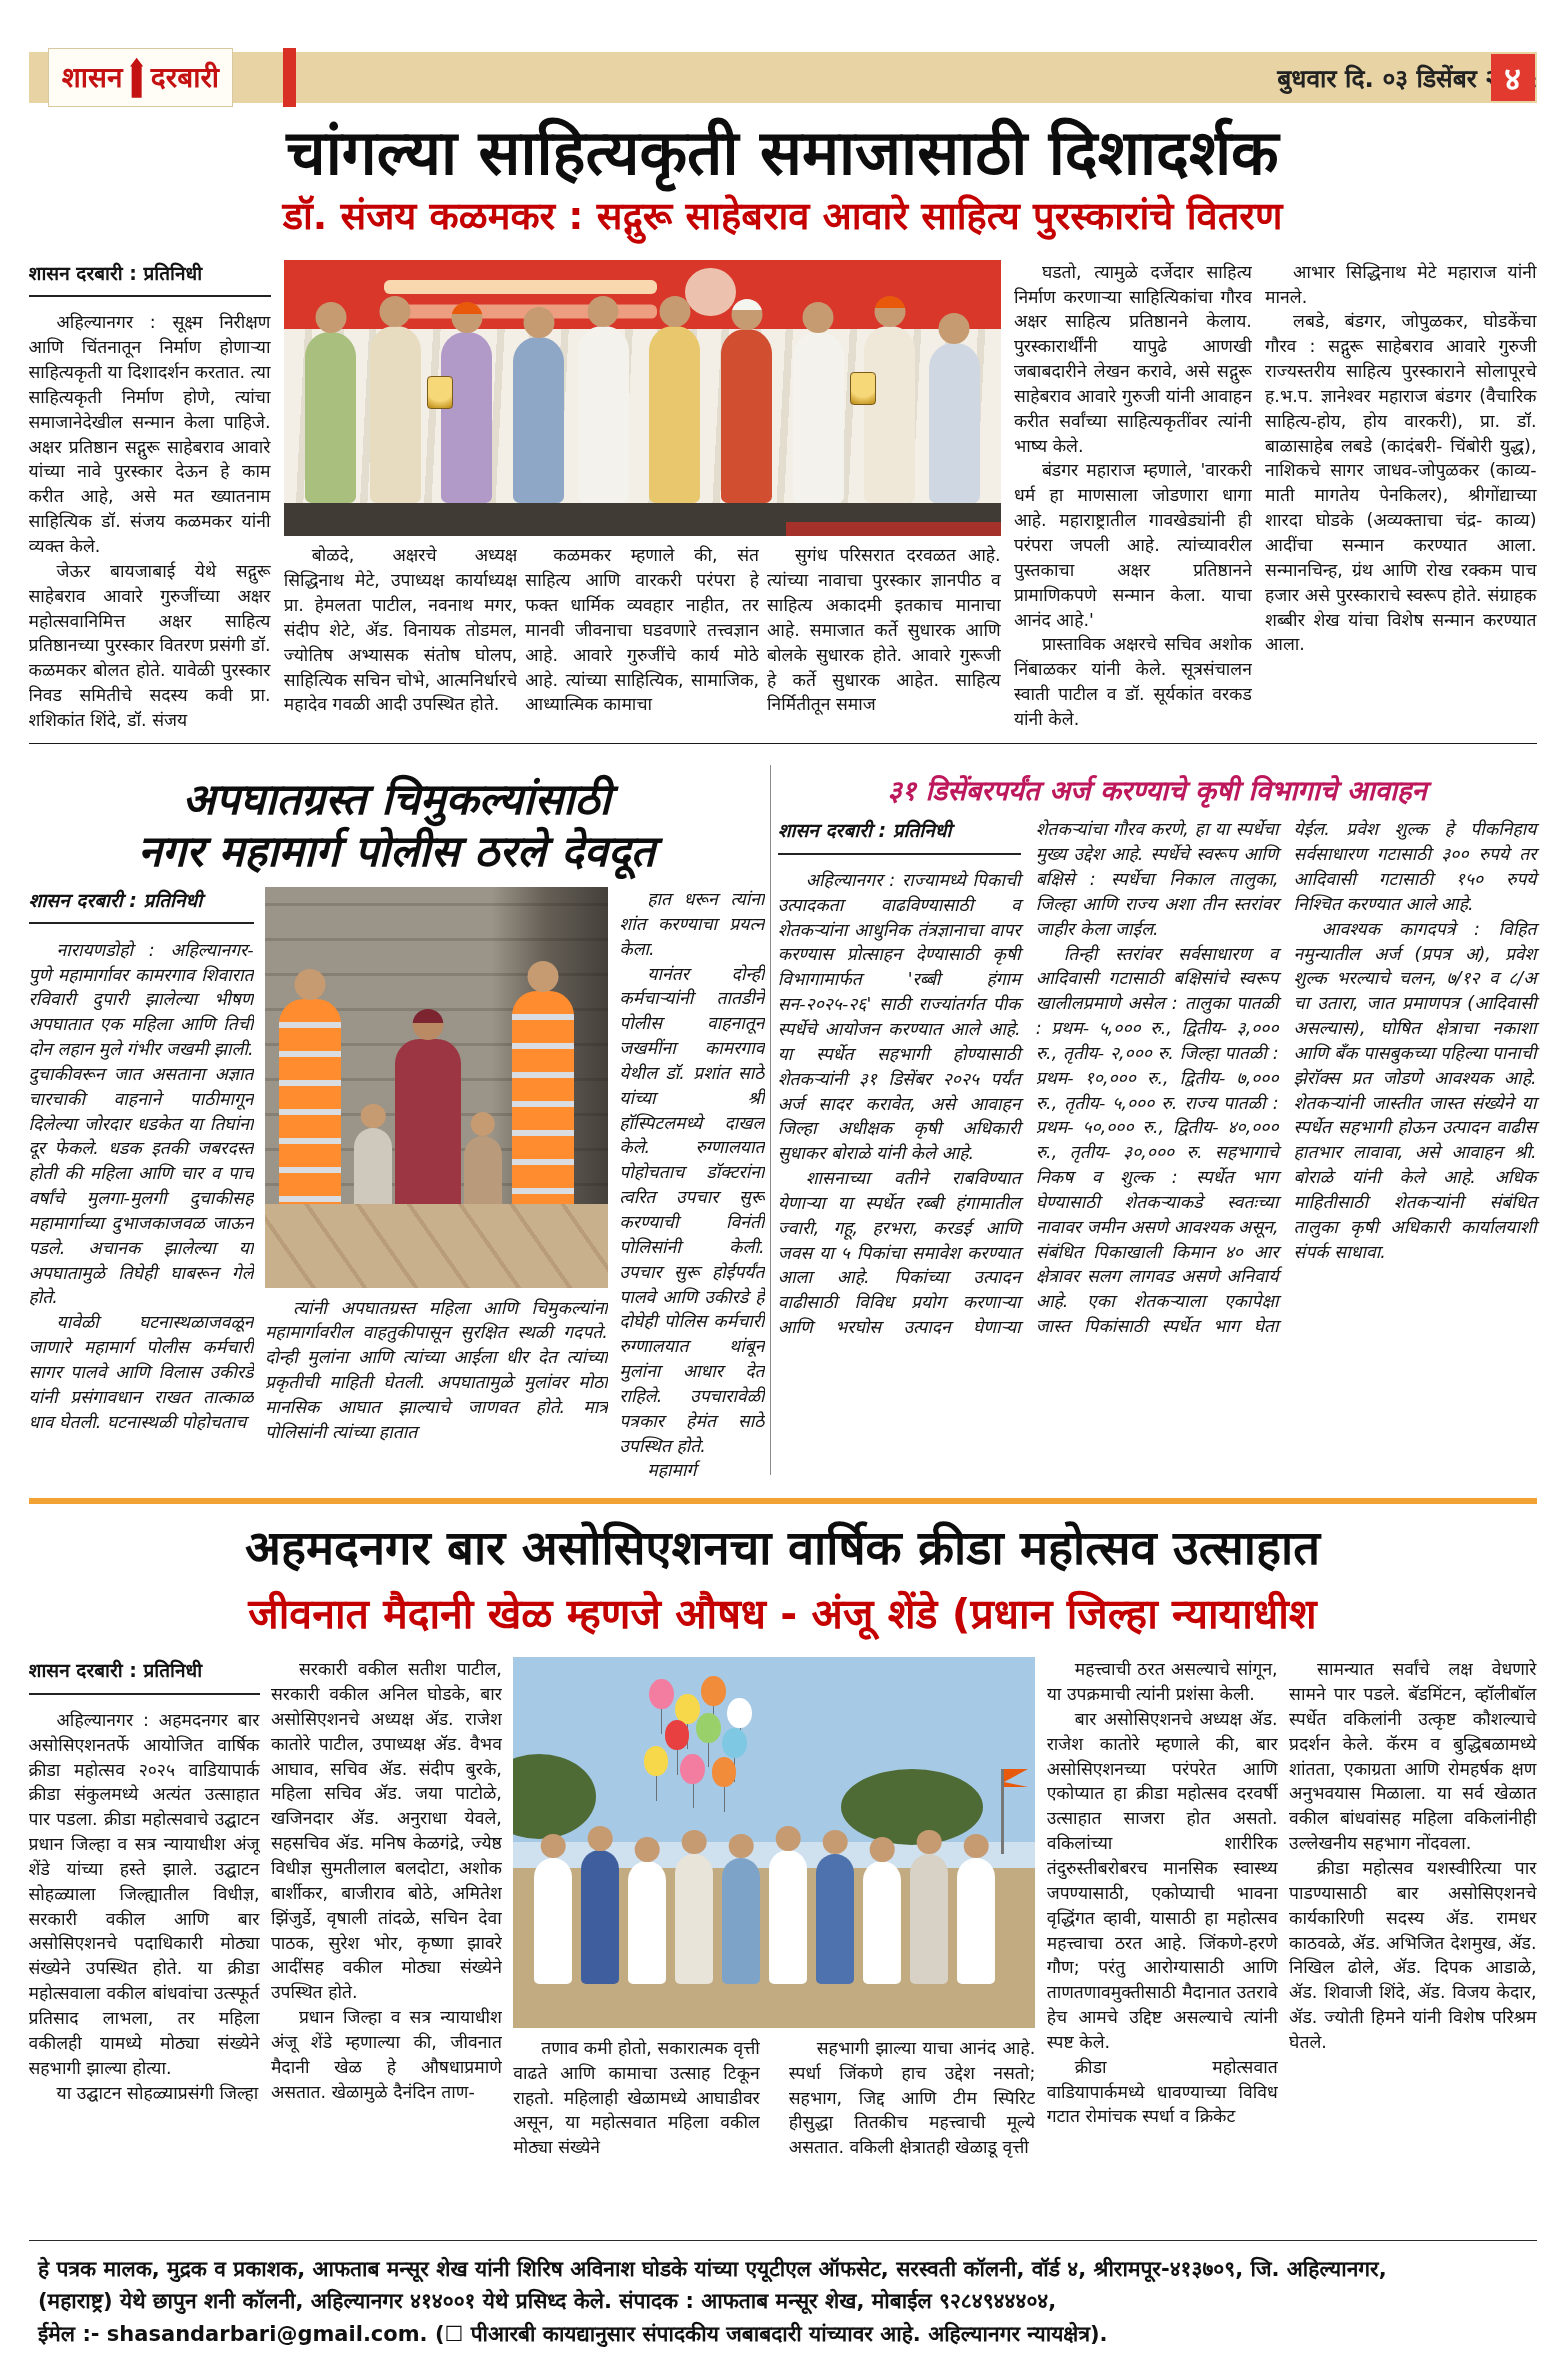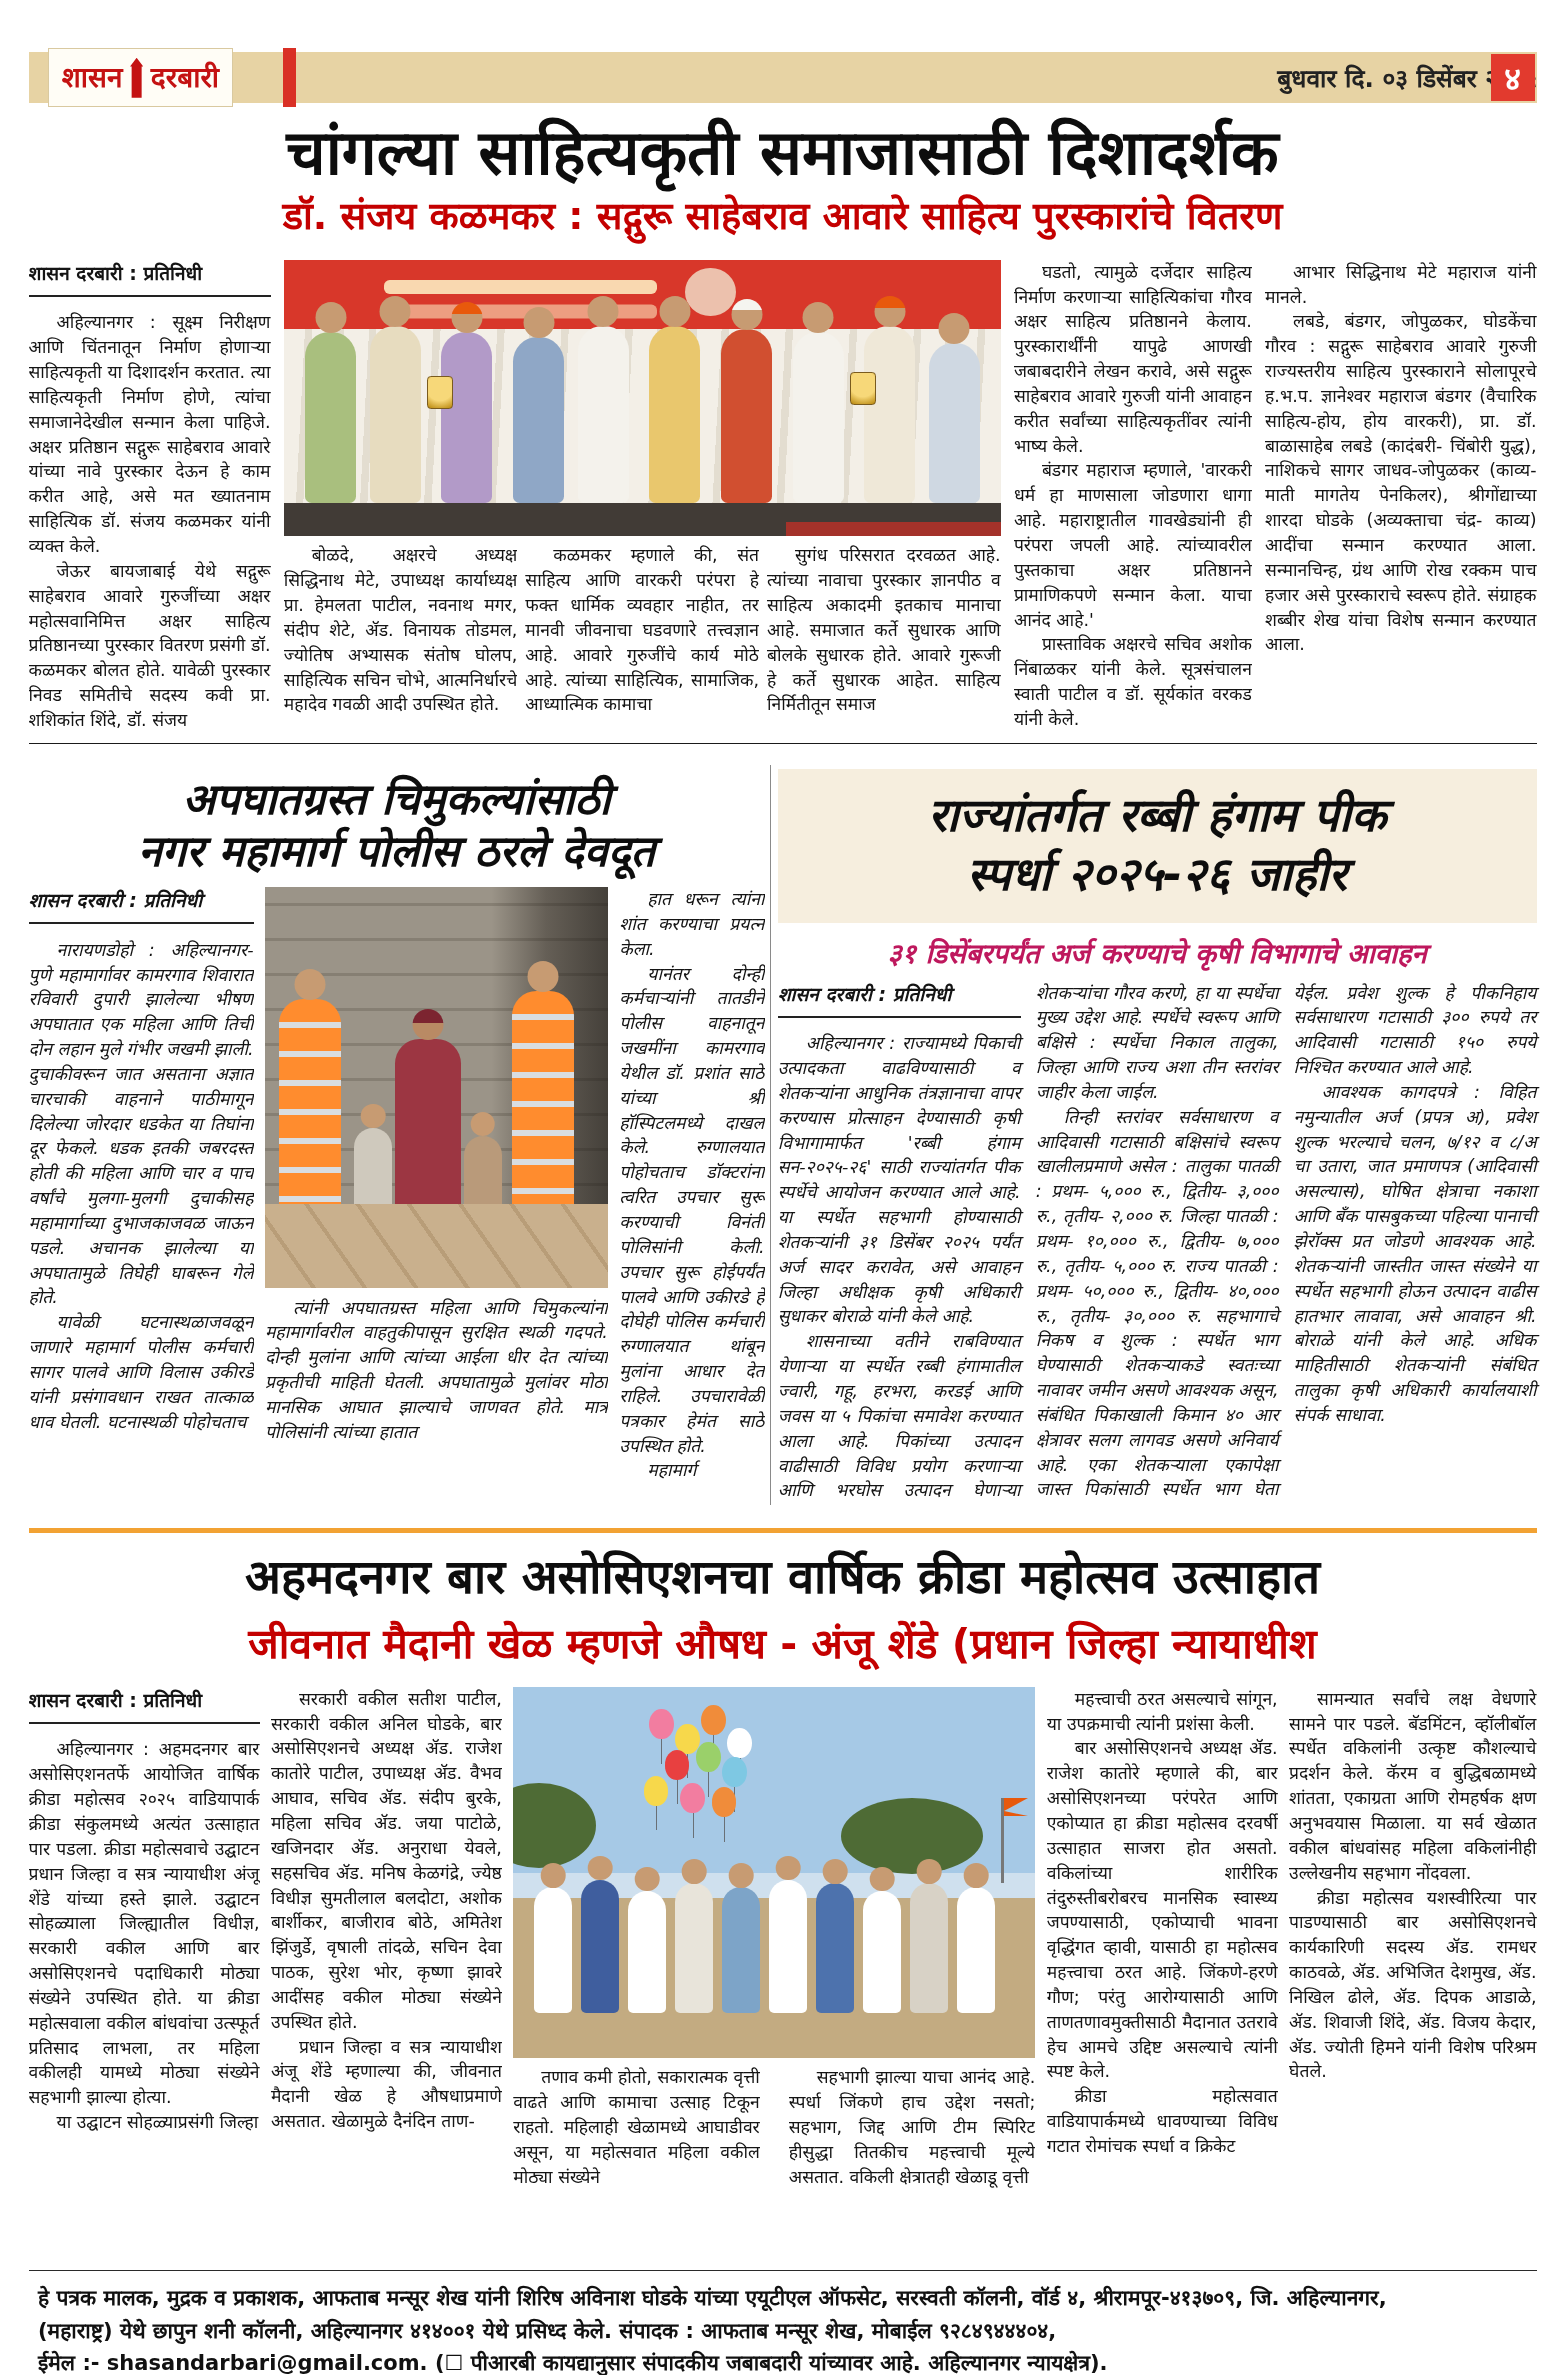--- a/index.html
+++ b/index.html
@@ -184,24 +184,20 @@
           <p>हात धरून त्यांना शांत करण्याचा प्रयत्न केला.</p>
           <p>यानंतर दोन्ही कर्मचाऱ्यांनी तातडीने पोलीस वाहनातून जखमींना कामरगाव येथील डॉ. प्रशांत साठे यांच्या श्री हॉस्पिटलमध्ये दाखल केले. रुग्णालयात पोहोचताच डॉक्टरांना त्वरित उपचार सुरू करण्याची विनंती पोलिसांनी केली. उपचार सुरू होईपर्यंत पालवे आणि उकीरडे हे दोघेही पोलिस कर्मचारी रुग्णालयात थांबून मुलांना आधार देत राहिले. उपचारावेळी पत्रकार हेमंत साठे उपस्थित होते.</p>
           <p>महामार्ग पोलिसांच्या या तत्पर आणि मानवतावादी कार्यामुळे उपस्थित नागरिकांनीही समाधान व्यक्त केले. सागर पालवे व विलास उकीरडे या दोन पोलीस कर्मचाऱ्यांच्या संवेदनशील वागणुकीमुळे वर्दीतल्या माणुसकीचा प्रत्यय सर्वांना आला.</p>
         </div>
       </div>
     </section>
 
     <div class="vrule"></div>
 
     <section>
-      <div class="rabi-box">
-        <span>राज्यांतर्गत रब्बी हंगाम पीक</span><br>
-        <span>स्पर्धा २०२५-२६ जाहीर</span>
-      </div>
       <div class="rabi-sub">३१ डिसेंबरपर्यंत अर्ज करण्याचे कृषी विभागाचे आवाहन</div>
       <div class="rabi-cols">
         <div class="byline">शासन दरबारी : प्रतिनिधी</div>
         <p>अहिल्यानगर : राज्यामध्ये पिकाची उत्पादकता वाढविण्यासाठी व शेतकऱ्यांना आधुनिक तंत्रज्ञानाचा वापर करण्यास प्रोत्साहन देण्यासाठी कृषी विभागामार्फत 'रब्बी हंगाम सन-२०२५-२६' साठी राज्यांतर्गत पीक स्पर्धेचे आयोजन करण्यात आले आहे. या स्पर्धेत सहभागी होण्यासाठी शेतकऱ्यांनी ३१ डिसेंबर २०२५ पर्यंत अर्ज सादर करावेत, असे आवाहन जिल्हा अधीक्षक कृषी अधिकारी सुधाकर बोराळे यांनी केले आहे.</p>
         <p>शासनाच्या वतीने राबविण्यात येणाऱ्या या स्पर्धेत रब्बी हंगामातील ज्वारी, गहू, हरभरा, करडई आणि जवस या ५ पिकांचा समावेश करण्यात आला आहे. पिकांच्या उत्पादन वाढीसाठी विविध प्रयोग करणाऱ्या आणि भरघोस उत्पादन घेणाऱ्या शेतकऱ्यांचा गौरव करणे, हा या स्पर्धेचा मुख्य उद्देश आहे. स्पर्धेचे स्वरूप आणि बक्षिसे : स्पर्धेचा निकाल तालुका, जिल्हा आणि राज्य अशा तीन स्तरांवर जाहीर केला जाईल.</p>
         <p>तिन्ही स्तरांवर सर्वसाधारण व आदिवासी गटासाठी बक्षिसांचे स्वरूप खालीलप्रमाणे असेल : तालुका पातळी : प्रथम- ५,००० रु., द्वितीय- ३,००० रु., तृतीय- २,००० रु. जिल्हा पातळी : प्रथम- १०,००० रु., द्वितीय- ७,००० रु., तृतीय- ५,००० रु. राज्य पातळी : प्रथम- ५०,००० रु., द्वितीय- ४०,००० रु., तृतीय- ३०,००० रु. सहभागाचे निकष व शुल्क : स्पर्धेत भाग घेण्यासाठी शेतकऱ्याकडे स्वतःच्या नावावर जमीन असणे आवश्यक असून, संबंधित पिकाखाली किमान ४० आर क्षेत्रावर सलग लागवड असणे अनिवार्य आहे. एका शेतकऱ्याला एकापेक्षा जास्त पिकांसाठी स्पर्धेत भाग घेता येईल. प्रवेश शुल्क हे पीकनिहाय सर्वसाधारण गटासाठी ३०० रुपये तर आदिवासी गटासाठी १५० रुपये निश्चित करण्यात आले आहे.</p>
         <p>आवश्यक कागदपत्रे : विहित नमुन्यातील अर्ज (प्रपत्र अ), प्रवेश शुल्क भरल्याचे चलन, ७/१२ व ८/अ चा उतारा, जात प्रमाणपत्र (आदिवासी असल्यास), घोषित क्षेत्राचा नकाशा आणि बँक पासबुकच्या पहिल्या पानाची झेरॉक्स प्रत जोडणे आवश्यक आहे. शेतकऱ्यांनी जास्तीत जास्त संख्येने या स्पर्धेत सहभागी होऊन उत्पादन वाढीस हातभार लावावा, असे आवाहन श्री. बोराळे यांनी केले आहे. अधिक माहितीसाठी शेतकऱ्यांनी संबंधित तालुका कृषी अधिकारी कार्यालयाशी संपर्क साधावा.</p>
       </div>
     </section>
   </div>

